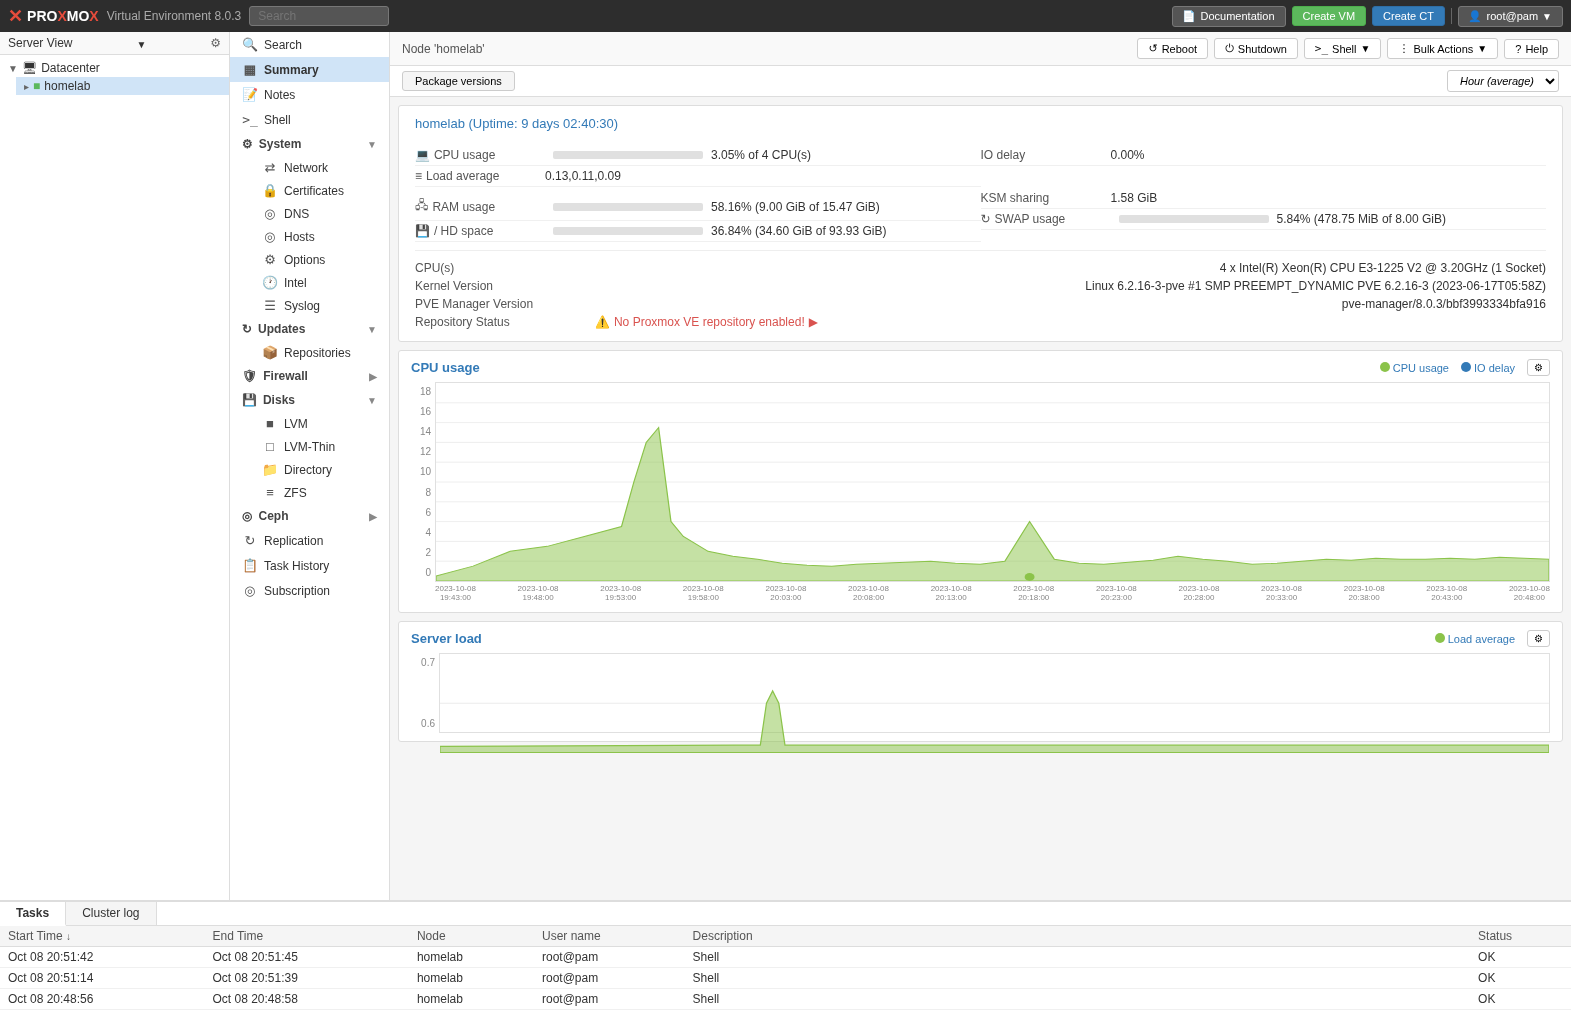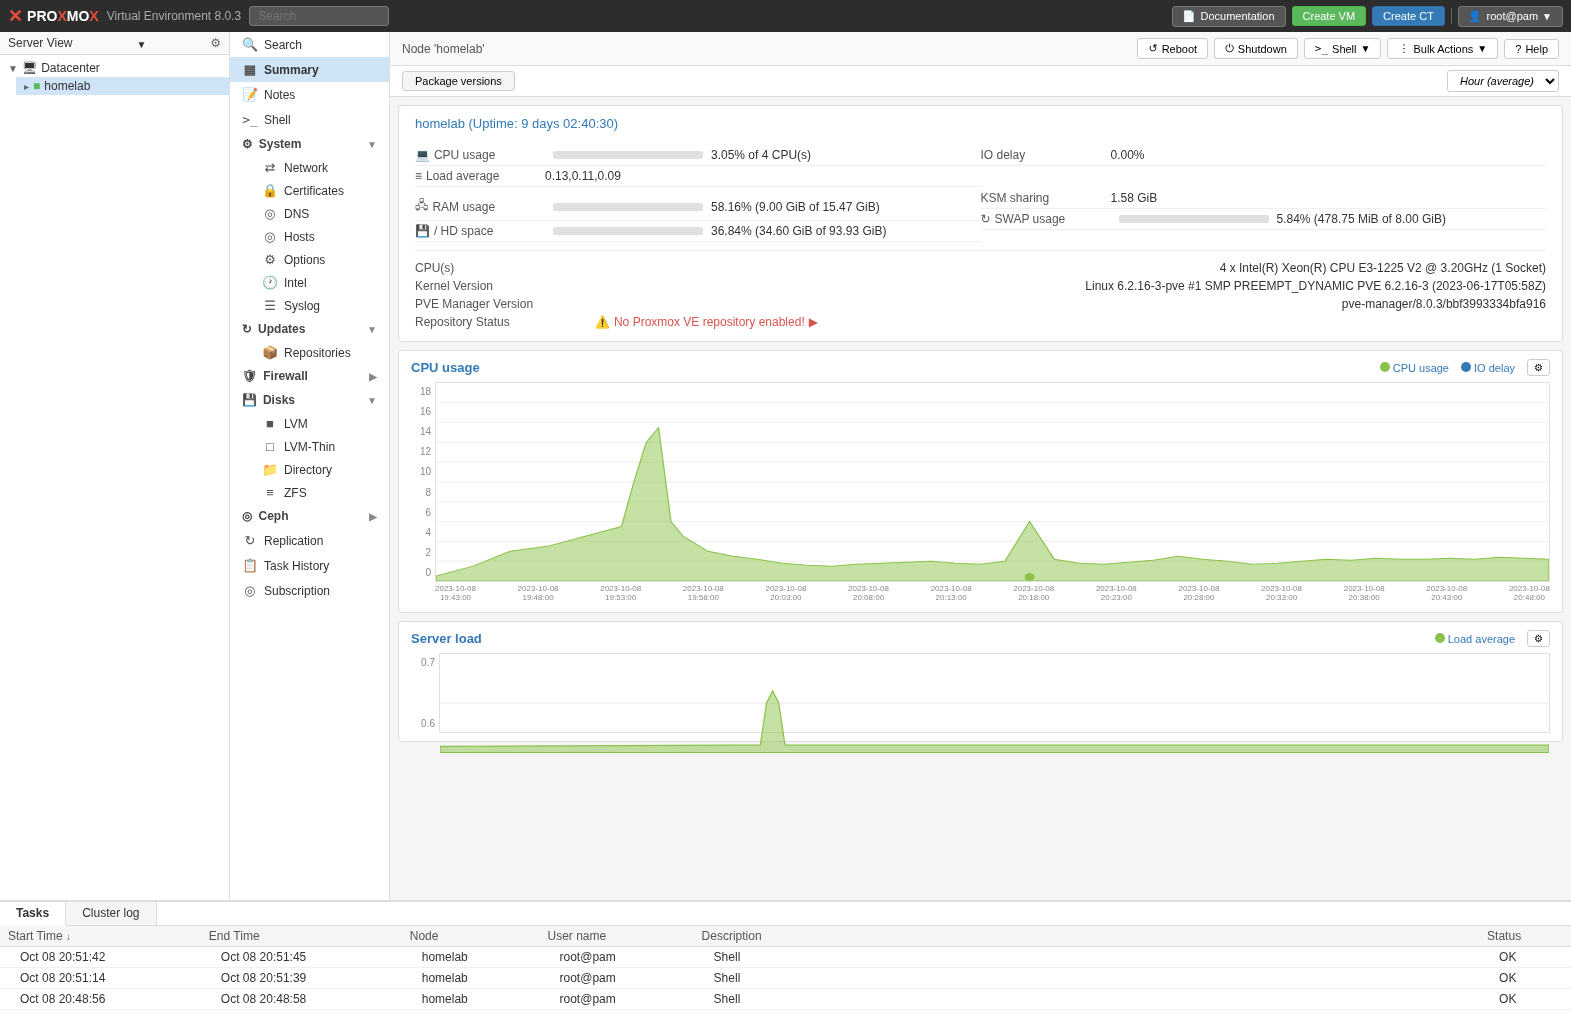--- a/index.html
+++ b/index.html
@@ -91,21 +91,21 @@
     .chart-container-sm { height: 80px; position: relative; border: 1px solid #e0e0e0; }
 
     
     #bottom-panel { height: 120px; background: #fff; border-top: 2px solid #ddd; display: flex; flex-direction: column; }
     #bottom-tabs { display: flex; gap: 0; border-bottom: 1px solid #ddd; }
     .bottom-tab { padding: 4px 16px; cursor: pointer; font-size: 12px; border-right: 1px solid #ddd; background: #f5f5f5; }
     .bottom-tab.active { background: #fff; font-weight: bold; border-bottom: 2px solid #fff; margin-bottom: -1px; }
     #bottom-table { flex: 1; overflow-y: auto; }
     .btable { width: 100%; border-collapse: collapse; font-size: 12px; }
     .btable th { background: #f5f5f5; padding: 3px 8px; text-align: left; border-bottom: 1px solid #ddd; font-weight: normal; color: #555; cursor: pointer; white-space: nowrap; }
-    .btable td { padding: 3px 20px; border-bottom: 1px solid #f0f0f0; white-space: nowrap; }
+    .btable td { padding: 3px 8px; border-bottom: 1px solid #f0f0f0; white-space: nowrap; }
     .sort-arrow { font-size: 10px; }
 
     
     ::-webkit-scrollbar { width: 6px; height: 6px; }
     ::-webkit-scrollbar-track { background: #f0f0f0; }
     ::-webkit-scrollbar-thumb { background: #bbb; border-radius: 3px; }
 
     .dropdown-arrow { font-size: 10px; }
     .divider-v { width: 1px; background: #666; height: 16px; }
   </style>

